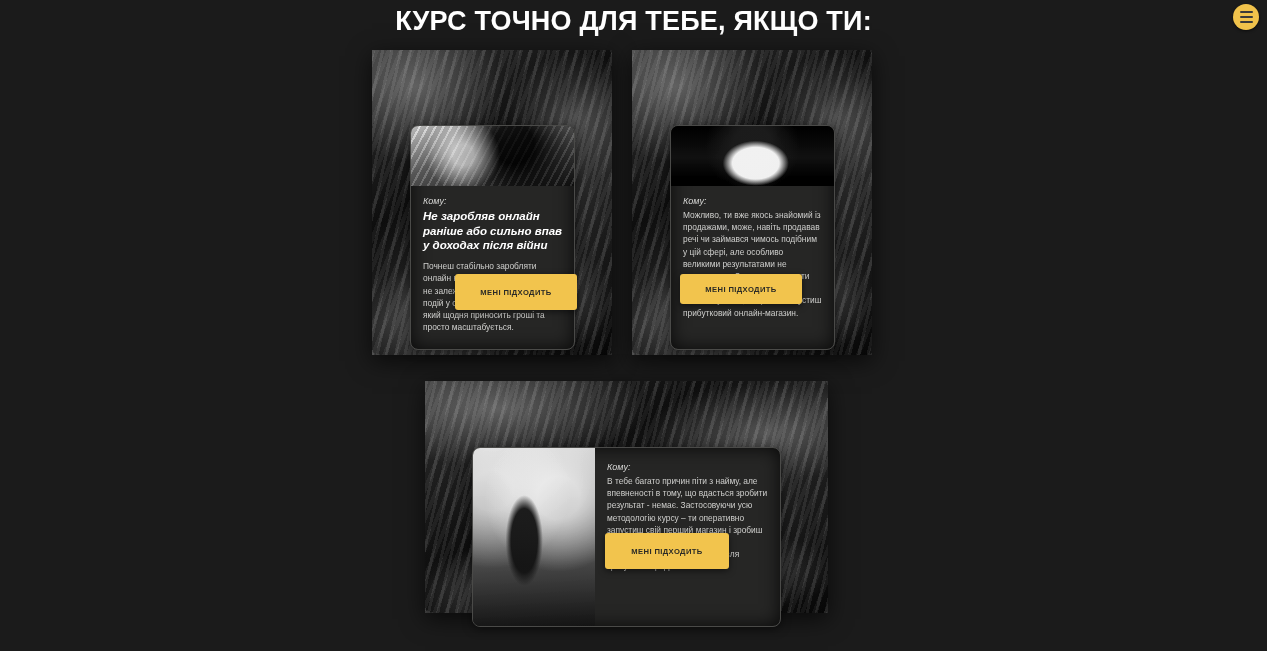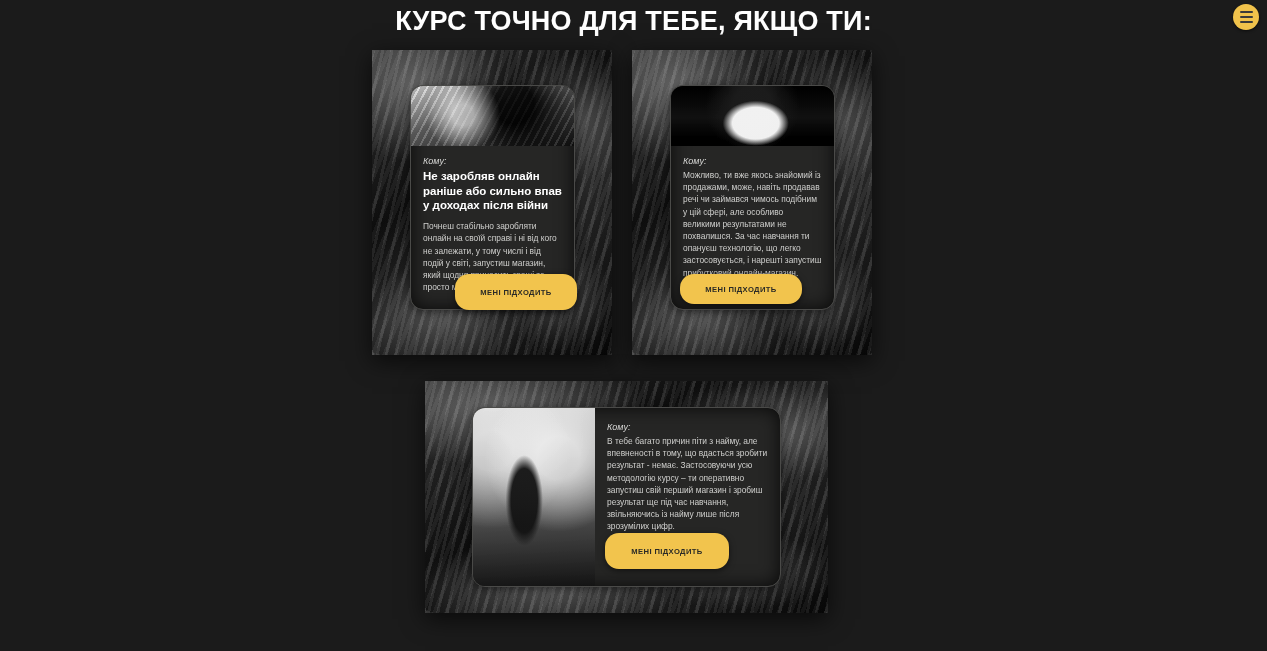--- a/index.html
+++ b/index.html
@@ -81,23 +81,24 @@
       linear-gradient(18deg, rgba(255,255,255,.06) 0 3px, transparent 3px 41px),
       linear-gradient(-110deg, rgba(255,255,255,.07) 0 2px, transparent 2px 29px);
     pointer-events: none;
   }
 
   
   .card {
     position: absolute;
     background: #262625;
     border: 1px solid #4a4a48;
-    border-radius: 13px;
+    border-radius: 8px;
     overflow: hidden;
     box-shadow: inset 0 0 18px rgba(0,0,0,.8), 0 2px 10px rgba(0,0,0,.5);
+    margin-top: 40px;
   }
 
   .card-photo {
     width: 100%;
     background: #9a9a9a;
     position: relative;
     overflow: hidden;
     filter: grayscale(1) contrast(1.12);
   }
   .card-photo .ph {
@@ -139,33 +140,34 @@
     font-size: 9px;
     font-style: italic;
     margin-bottom: 3px;
   }
   .card-heading {
     color: #ffffff;
     font-size: 11.5px;
     font-weight: bold;
     line-height: 1.28;
     margin-bottom: 7px;
+    font-style: italic;
   }
   .card-text {
     color: #cfcfcd;
     font-size: 8.4px;
     line-height: 1.45;
   }
 
   .cta {
     position: absolute;
     background: #f2c44d;
     color: #2a2a26;
     border: none;
-    border-radius: 14px;
+    border-radius: 3px;
     font-size: 7.6px;
     font-weight: bold;
     letter-spacing: .4px;
     text-transform: uppercase;
     cursor: pointer;
     box-shadow: 0 2px 6px rgba(0,0,0,.5);
     font-family: "Liberation Sans", sans-serif;
   }
 
   

